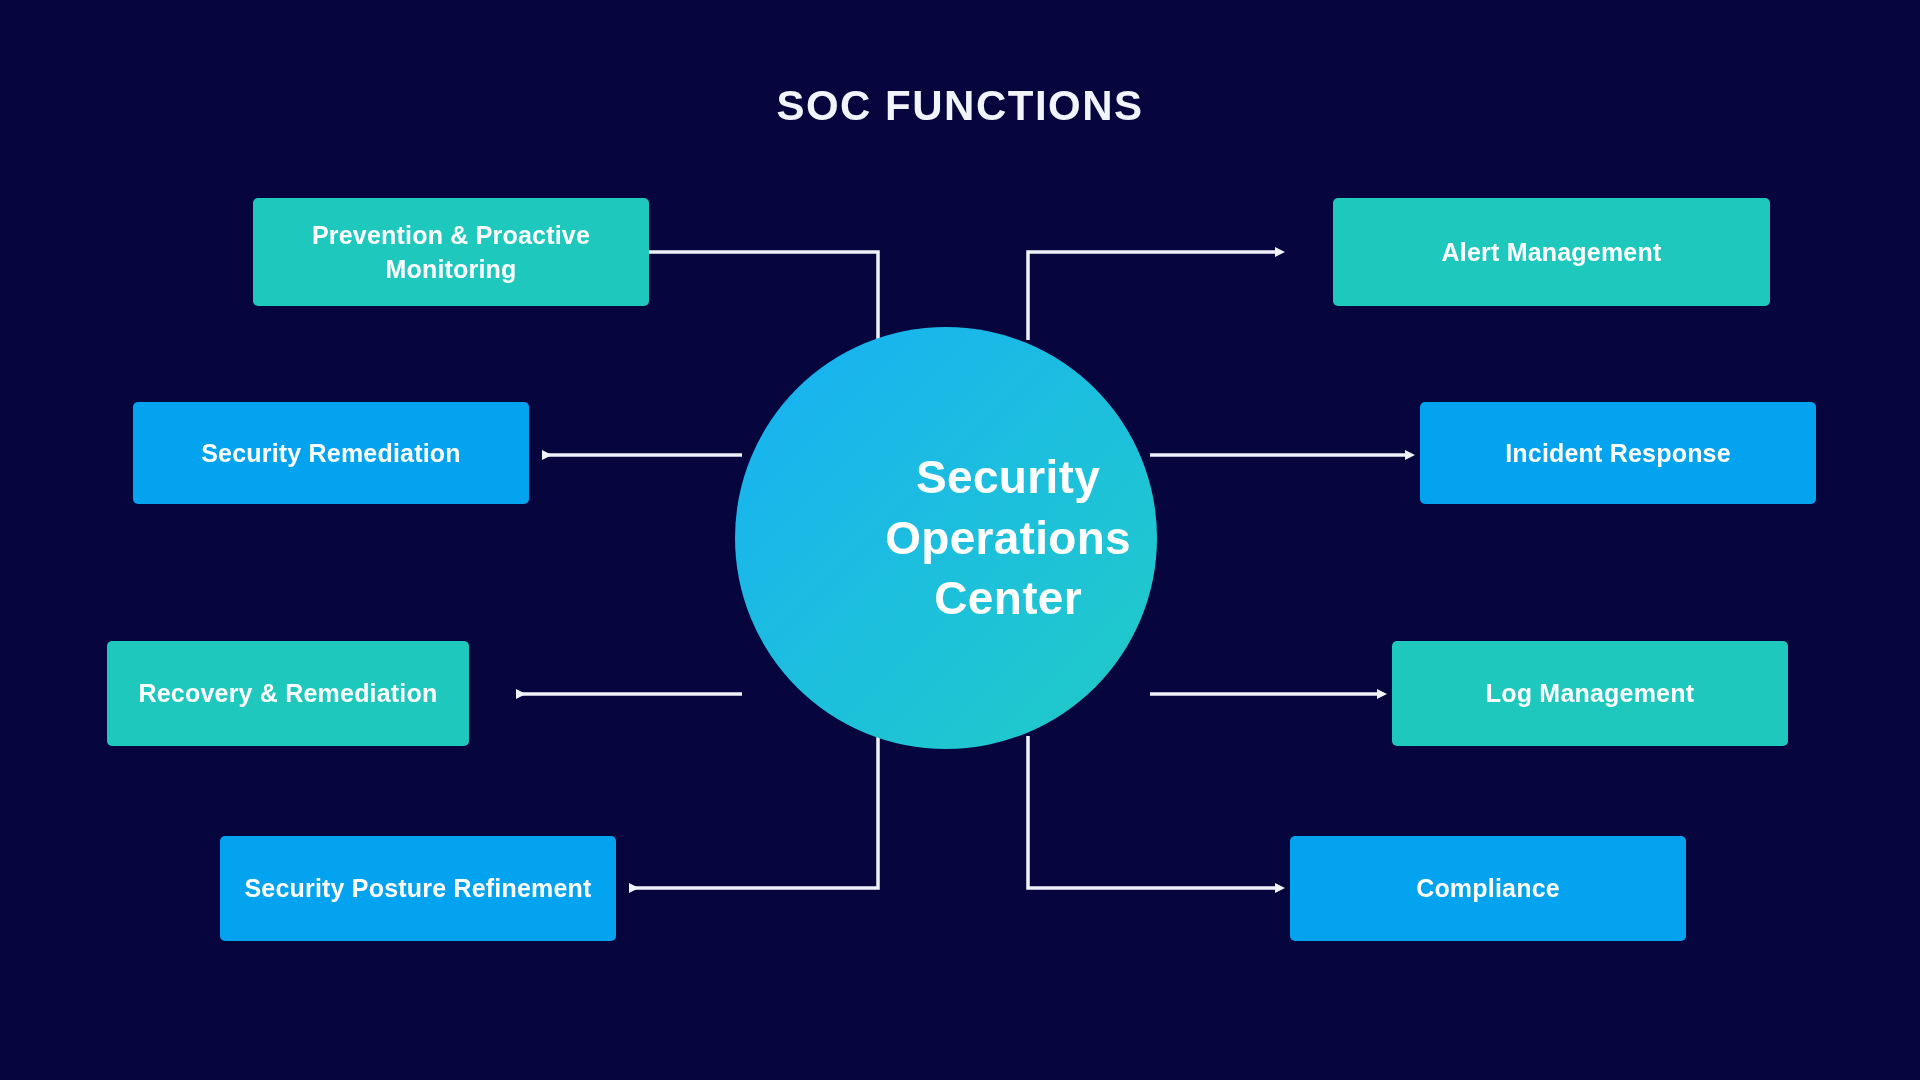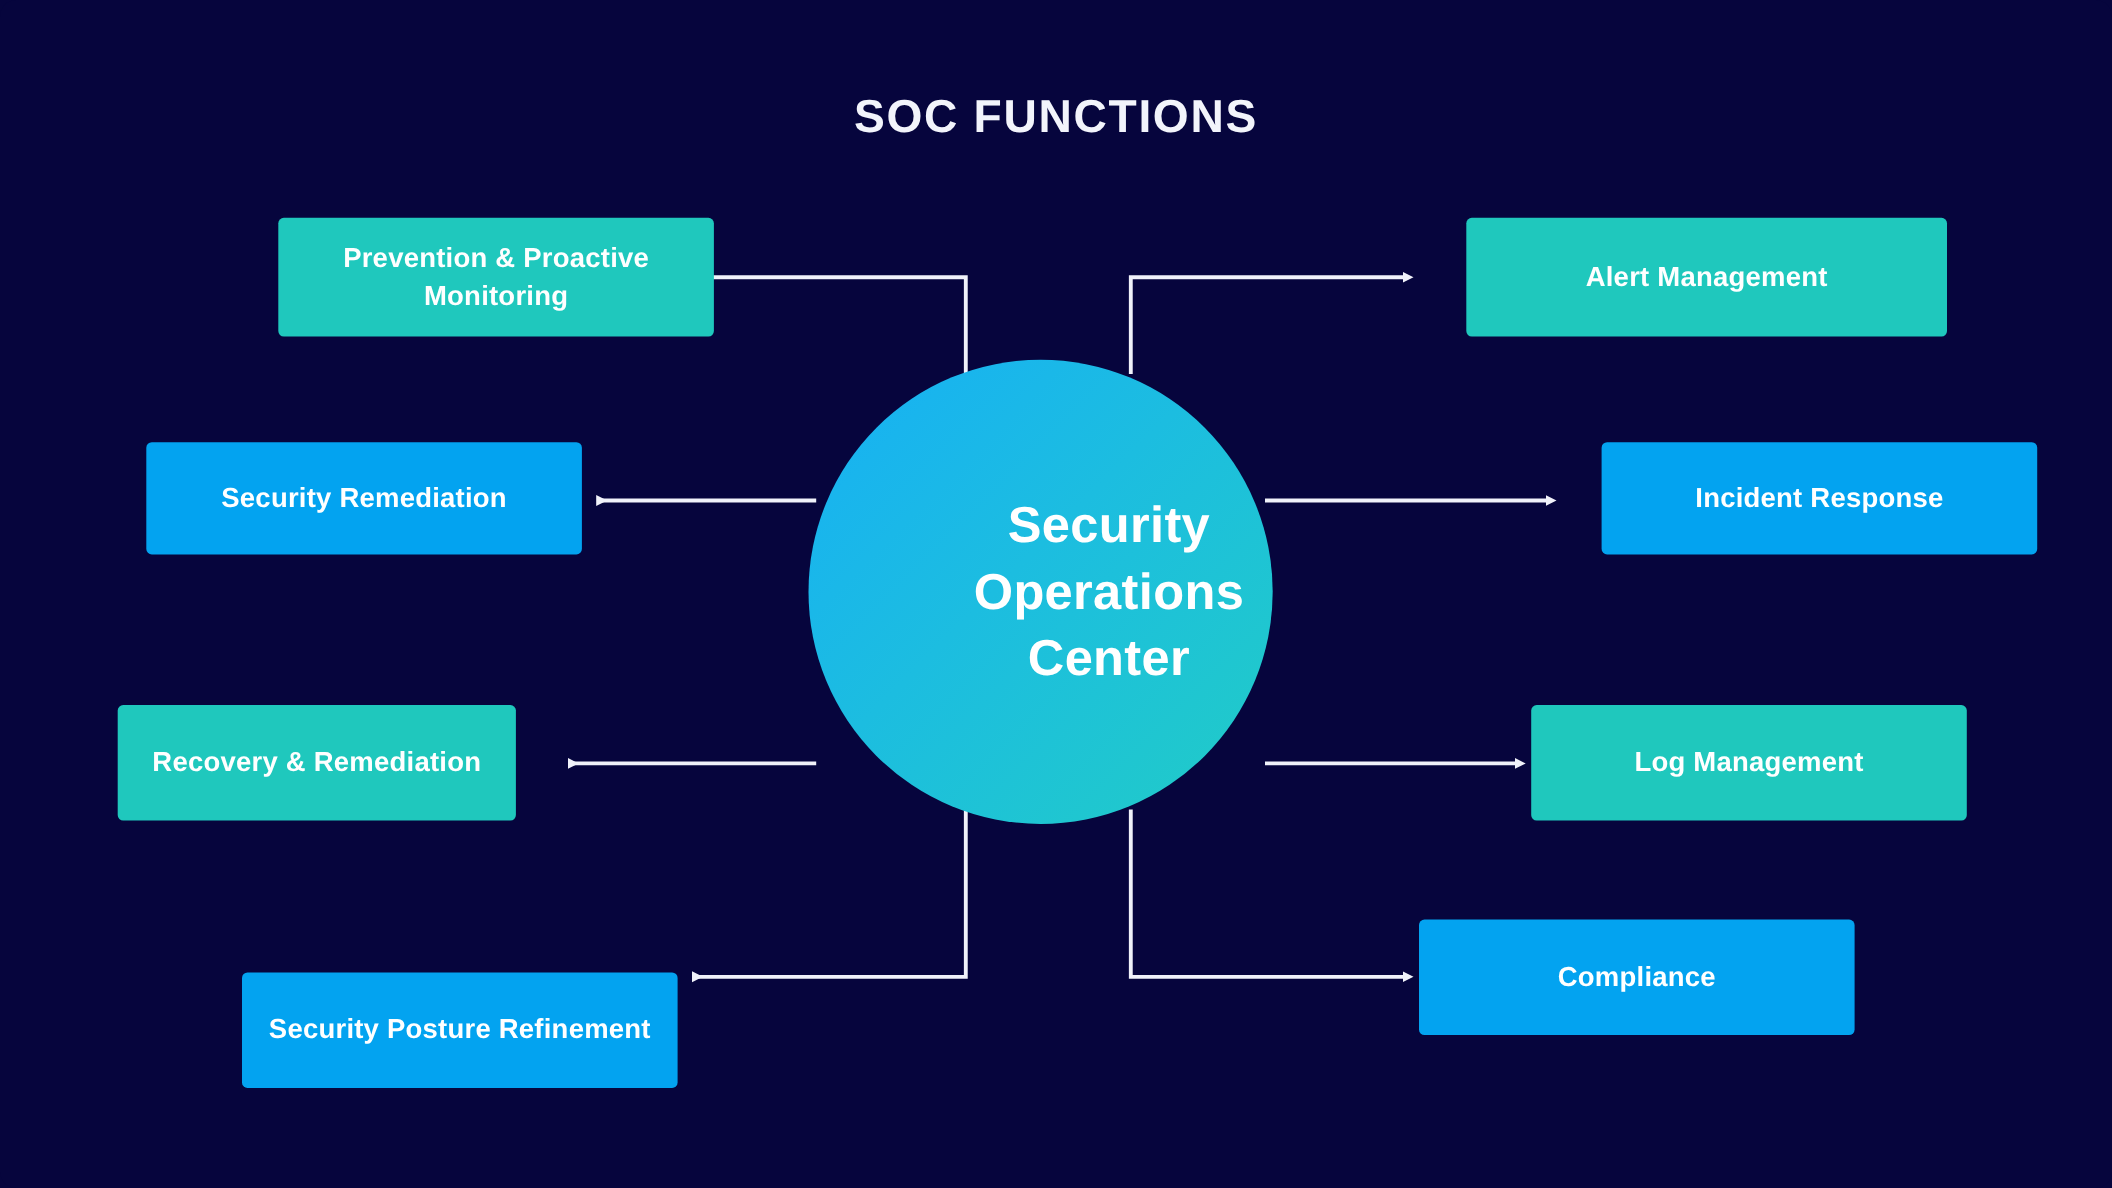--- a/index.html
+++ b/index.html
@@ -71,25 +71,25 @@
     letter-spacing:0.2px;
     padding:6px 14px;
   }
   .teal { background:#1fc8bd; }
   .blue { background:#03a3f0; }
 
   
   #node-prevention { left:220px;  top:198px; width:396px; height:108px;margin-left:33px; }
   #node-intel      { left:133px;  top:402px; width:396px; height:102px; }
   #node-recovery   { left:107px;  top:641px; width:362px; height:105px; }
-  #node-posture    { left:220px;  top:836px; width:396px; height:105px;margin-top:48px; }
+  #node-posture    { left:220px;  top:836px; width:396px; height:105px; }
 
   
   #node-alert      { left:1290px; top:198px; width:437px; height:108px;margin-left:43px; }
-  #node-incident   { left:1420px; top:402px; width:396px; height:102px;margin-left:36px; }
+  #node-incident   { left:1420px; top:402px; width:396px; height:102px; }
   #node-log        { left:1392px; top:641px; width:396px; height:105px; }
   #node-compliance { left:1290px; top:836px; width:396px; height:105px; }
 </style>
 </head>
 <body>
 
 <div id="stage">
 
   <div id="title">SOC FUNCTIONS</div>
 

